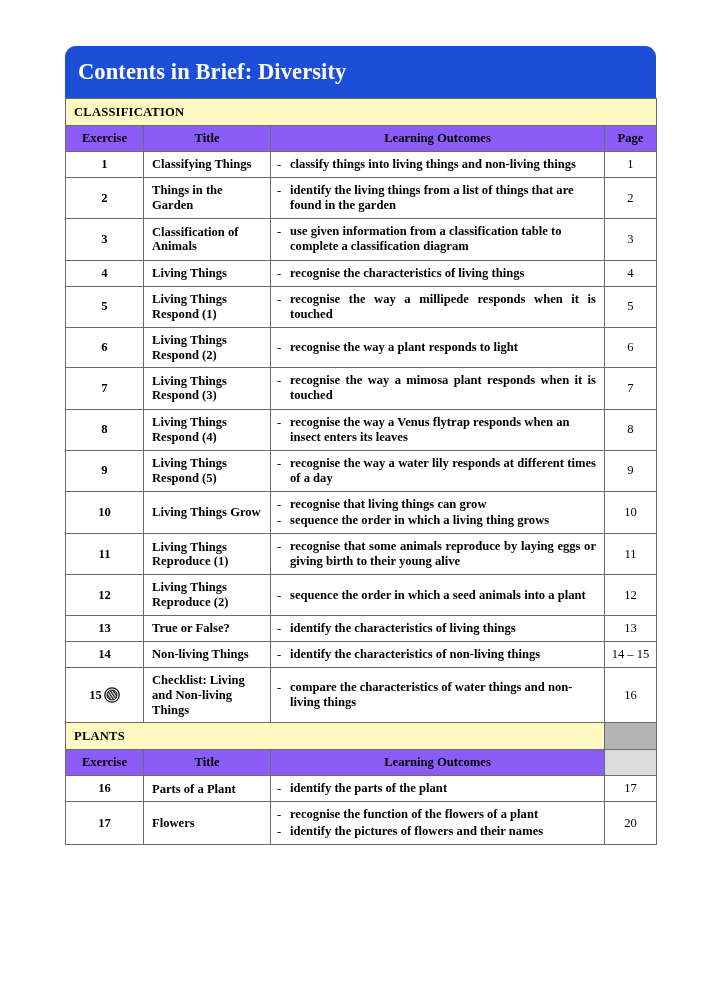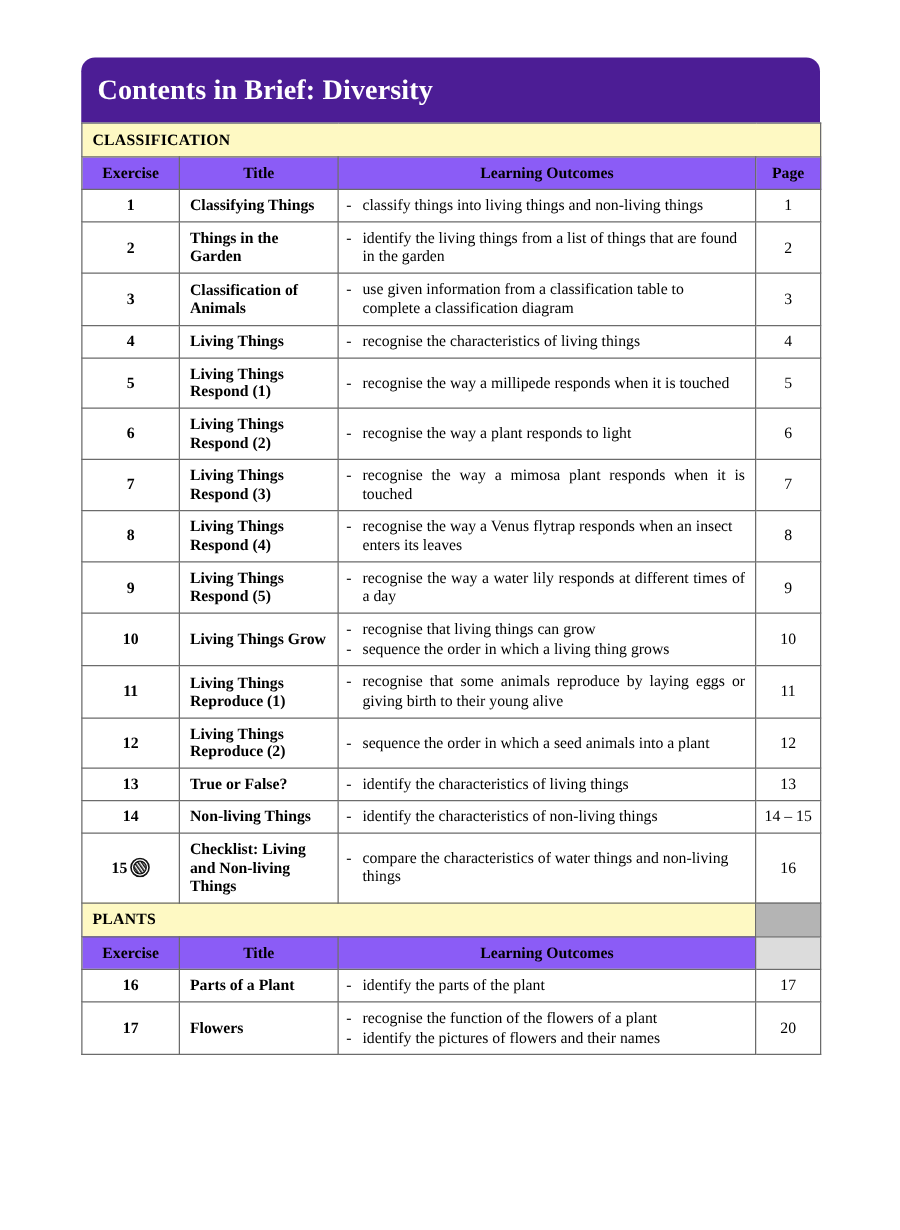--- a/index.html
+++ b/index.html
@@ -24,21 +24,21 @@
 
   .sheet {
     position: absolute;
     left: 65px;
     top: 46px;
     width: 591px;
   }
 
   
   .title-bar {
-    background: #4c1d95;
+    background: #1d4ed8;
     color: #ffffff;
     border-top-left-radius: 11px;
     border-top-right-radius: 11px;
     height: 52px;
     display: flex;
     align-items: center;
     padding: 0 0 0 13px;
     box-sizing: border-box;
   }
   .title-bar .title-text {
@@ -135,20 +135,21 @@
     gap: 7px;
     margin: 0;
   }
   ul.lo-list li + li { margin-top: 1px; }
   ul.lo-list li .dash {
     flex: 0 0 auto;
     width: 6px;
   }
   ul.lo-list li .lo-text {
     flex: 1 1 auto;
+    font-weight: bold;
   }
   .justify .lo-text { text-align: justify; }
 
   
   .badge-icon {
     display: inline-block;
     width: 16px;
     height: 16px;
     vertical-align: -3px;
     margin-left: 1px;

